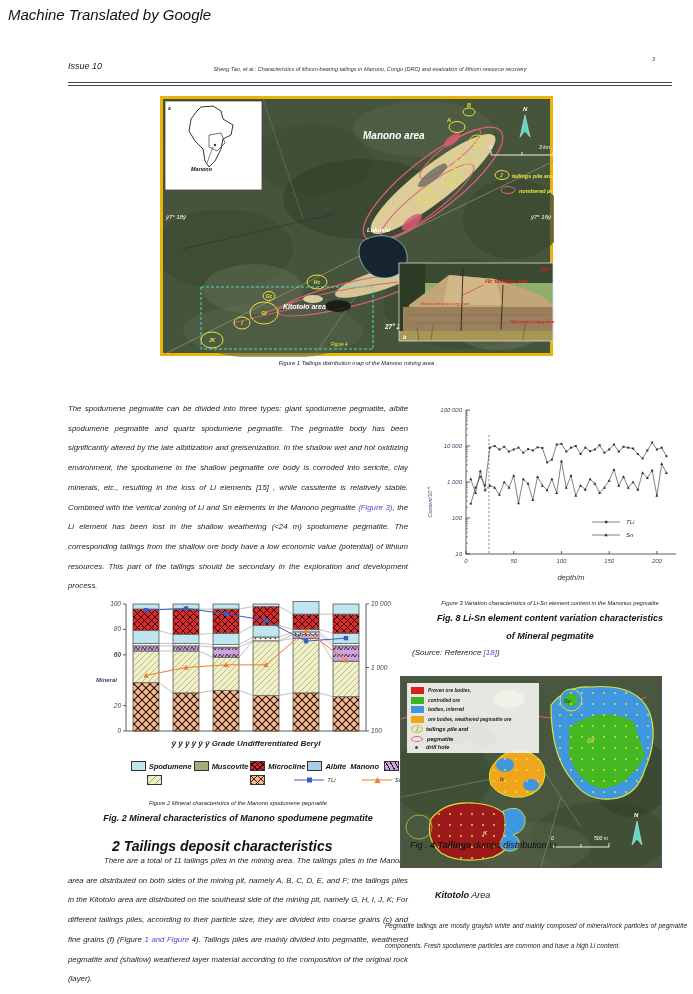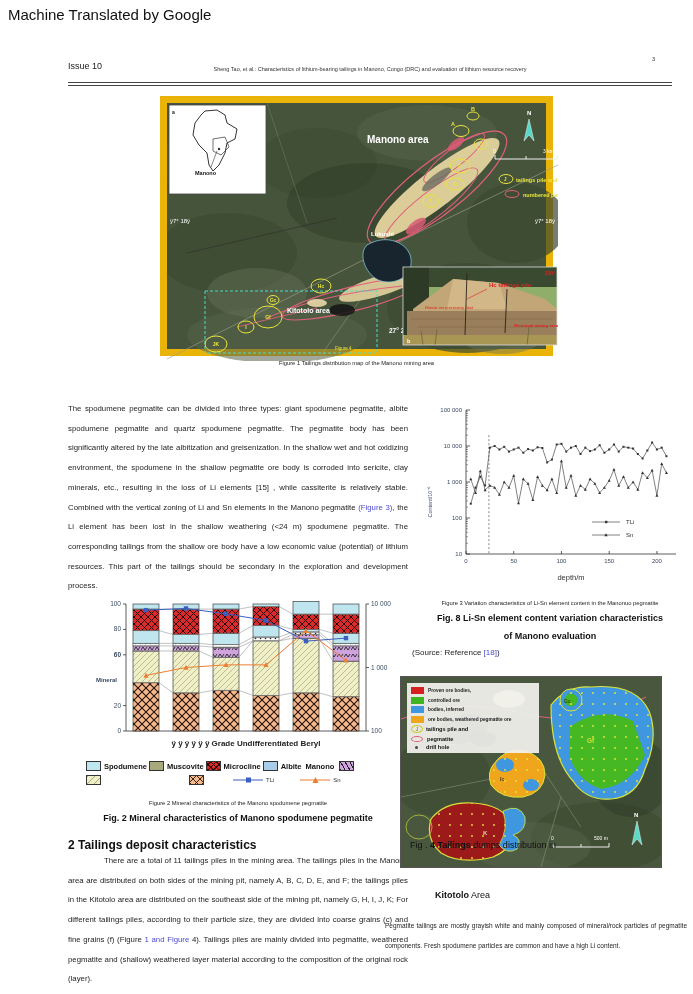--- a/index.html
+++ b/index.html
@@ -1,51 +1,51 @@
 <!DOCTYPE html>
 <html><head>
 <meta charset="utf-8">
 <style>
   * { margin:0; padding:0; box-sizing:border-box; }
   body { background:#888; font-family:"Liberation Sans", sans-serif; }
   .page { position:relative; width:693px; height:994px; background:#fff; overflow:hidden;
           font-family:"Liberation Sans", sans-serif; color:#222; }
-  .abs { position:absolute; }
+  .abs { position:absolute;font-style:italic; }
   .banner { left:8px; top:6px; font-size:15px; color:#111; }
   .hdr-issue { left:68px; top:61px; font-size:9px; color:#222; }
   .hdr-running { left:150px; top:66px; width:440px; text-align:center; font-size:5.5px; color:#333; }
   .hdr-page { left:652px; top:56px; font-size:5.5px; color:#333; }
   .hdr-rule { left:68px; top:82px; width:604px; height:4px; border-top:1px solid #444; border-bottom:1px solid #444; }
 
-  .fig1 { left:160px; top:96px; width:393px; height:260px; border:7px solid #eab308; background:#47543c; }
+  .fig1 { left:160px; top:96px; width:393px; height:260px; border:3px solid #eab308; background:#47543c; }
   .cap-s { font-size:5.8px; color:#222; text-align:center; }
   .cap-b { font-size:9.5px; font-weight:bold; color:#111; text-align:center; }
 
   .body-txt { font-size:7.8px; line-height:19.7px; text-align:justify; color:#1d1d1d; }
   .lnk { color:#4b4bd0; cursor:pointer; }
 
   .fig3-wrap { left:424px; top:402px; width:268px; height:192px; }
   .fig2-wrap { left:78px; top:596px; width:332px; height:168px; }
 
   .f2legend { left:84px; top:761px; width:318px; font-size:7.5px; font-weight:bold; color:#111; }
-  .legrow { display:flex; align-items:center; margin-bottom:4px; }
+  .legrow { display:flex; align-items:center; margin-bottom:4px;justify-content:flex-end; }
   .sw { width:15px; height:10px; border:1px solid #333; margin:0 3px 0 2px; flex:none; }
   .sw-spod { background:#bfe6ef; }
   .sw-musc { background:#a9a97e; }
   .sw-micr { background:repeating-linear-gradient(45deg, rgba(40,5,5,.9) 0 1px, transparent 1px 4px),
              repeating-linear-gradient(-45deg, rgba(40,5,5,.9) 0 1px, transparent 1px 4px), #d92b2b; }
   .sw-albi { background:#a9cce8; }
   .sw-quar { background:repeating-linear-gradient(60deg, #222 0 1px, transparent 1px 4px), #cfa3dd; }
   .sw-yell { background:repeating-linear-gradient(135deg, #a8a878 0 1px, transparent 1px 5px), #efefc8; }
   .sw-oran { background:repeating-linear-gradient(45deg, rgba(30,10,0,.85) 0 1px, transparent 1px 5px),
              repeating-linear-gradient(-45deg, rgba(30,10,0,.85) 0 1px, transparent 1px 5px), #f5b98e; }
   .lineleg { display:flex; align-items:center; margin-left:26px; font-size:6px; font-weight:normal; color:#333; }
   .lineleg svg { margin-right:3px; }
 
-  .sec-h { font-size:12px; font-weight:bold; color:#111; }
+  .sec-h { font-size:14px; font-weight:bold; color:#111;margin-left:44px; }
 
   .fig4 { left:400px; top:676px; width:262px; height:192px; border:1px solid #555; background:#49573e; }
   .f4legendbox { position:absolute; left:6px; top:6px; width:132px; background:rgba(242,242,238,.93);
                  padding:4px 4px 3px 4px; }
   .f4row { display:flex; align-items:center; margin-bottom:2.5px; }
   .f4sw { width:13px; height:7px; margin-right:4px; flex:none; }
   .f4lab { font-size:4.8px; font-weight:bold; color:#222; }
   .f4lab2 { font-size:5.6px; font-weight:bold; color:#111; }
   .j-ell { width:12px; height:8px; border:1px solid #cfc72a; border-radius:50%; margin-right:3px;
            font-size:4.5px; font-weight:bold; color:#9a941c; text-align:center; line-height:7px; flex:none; }
@@ -354,21 +354,21 @@
         <line x1="168" y1="133" x2="196" y2="133" stroke="#4a4a4a" stroke-width="0.7"></line>
         <path d="M182,131.2 L180.3,134.3 L183.7,134.3 Z" fill="#333"></path>
         <text x="202" y="135" font-size="6" fill="#333">Sn</text>
         <text x="147" y="178" text-anchor="middle" font-size="7.5" fill="#333">depth/m</text>
         <text x="8" y="100" font-size="5.5" fill="#45507a" transform="rotate(-90 8 100)" text-anchor="middle">Content/10⁻⁶</text>
       </svg>
   </div>
 
   <div class="abs cap-s" style="left:412px; top:600px; width:276px;">Figure 3 Variation characteristics of Li-Sn element content in the Manonuo pegmatite</div>
   <div class="abs cap-b" style="left:412px; top:613px; width:276px; font-size:9px;">Fig. 8 Li-Sn element content variation characteristics</div>
-  <div class="abs cap-b" style="left:412px; top:631px; width:276px; font-size:9px;">of Manono evaluation</div>
+  <div class="abs cap-b" style="left:412px; top:631px; width:276px; font-size:9px;">of Mineral pegmatite</div>
   <div class="abs" style="left:412px; top:648px; width:276px; font-size:8px;">
     <span>(Source: Reference </span><span class="lnk">[18]</span><span>)</span>
   </div>
 
   <div class="abs fig2-wrap">
     <svg id="fig2-svg" width="332" height="168" viewBox="0 0 332 168">
       <defs>
         <pattern id="p-or" width="8" height="8" patternUnits="userSpaceOnUse">
           <rect width="8" height="8" fill="#f5b98e"></rect>
           <path d="M0,8 L8,0 M0,0 L8,8" stroke="#241007" stroke-width="1.1"></path>

